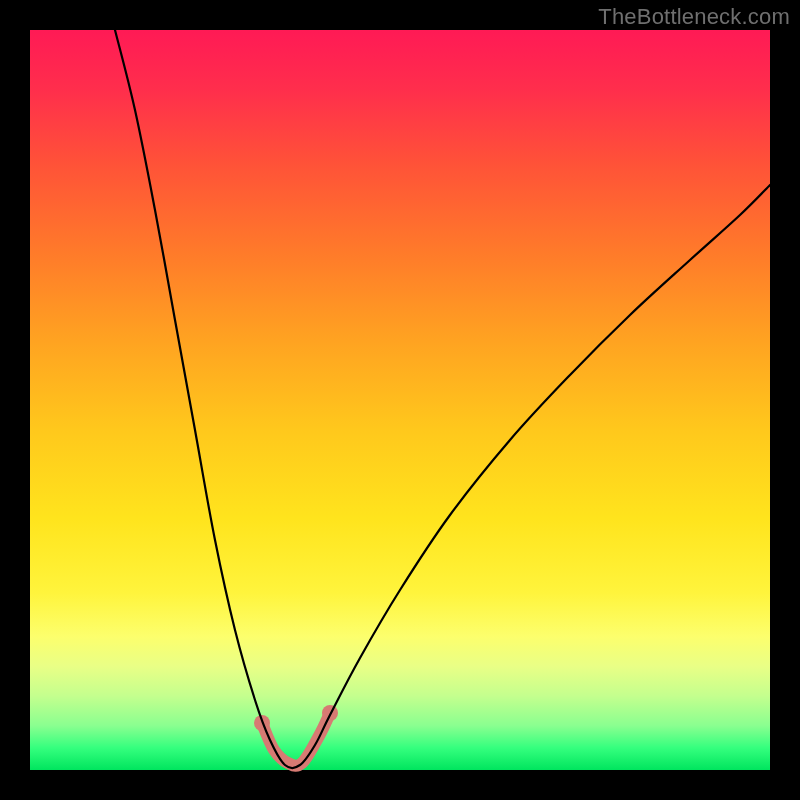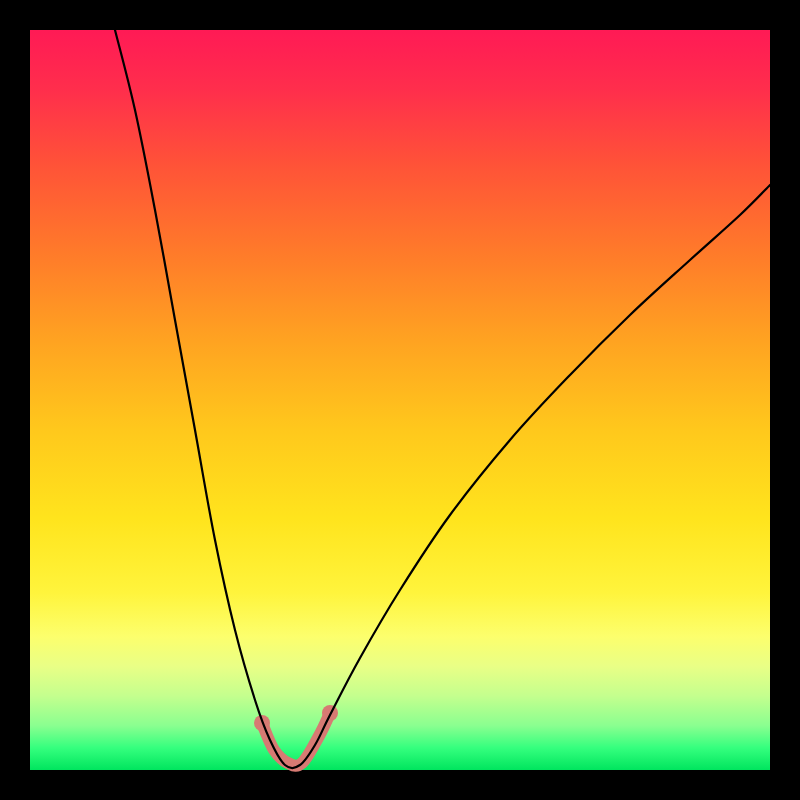--- a/index.html
+++ b/index.html
@@ -77,20 +77,21 @@
     stroke-linejoin: round;
   }
   .curve circle.hl-dot {
     fill: #d77a73;
   }
 </style>
 </head>
 <body>
 
 <div class="frame">
+  <div class="watermark">TheBottleneck.com</div>
 
   <div class="plot-area">
     <svg class="curve" viewBox="0 0 740 740">
       <path id="hl-path" class="hl" d="M 232 693 C 234.16 697.86, 239.32 712.8, 244 720 C 248.68 727.2, 252.96 730.66, 258 733 C 263.04 735.34, 266.42 737.86, 272 733 C 277.58 728.14, 283.96 715, 289 706 C 294.04 697, 298.02 687.14, 300 683"></path>
       <circle id="hl-dot-left" class="hl-dot" r="8" cx="232" cy="693"></circle>
       <circle id="hl-dot-right" class="hl-dot" r="8" cx="300" cy="683"></circle>
       <path id="main-path" class="main" d="M 85 0 C 88.6 14.399999999999999, 97.8 47.6, 105 80 C 112.2 112.4, 117.8 142.2, 125 180 C 132.2 217.8, 137.8 250.4, 145 290 C 152.2 329.6, 157.8 360.4, 165 400 C 172.2 439.6, 177.8 474, 185 510 C 192.2 546, 197.8 571.2, 205 600 C 212.2 628.8, 218.7 650.2, 225 670 C 231.3 689.8, 234.6 698.3, 240 710 C 245.4 721.7, 249.6 730.5, 255 735 C 260.4 739.5, 264.6 738.6, 270 735 C 275.4 731.4, 279.6 724, 285 715 C 290.4 706, 291.9 700.66, 300 685 C 308.1 669.34, 317.4 650.5, 330 628 C 342.6 605.5, 353.8 585.74, 370 560 C 386.2 534.26, 400.2 512, 420 485 C 439.8 458, 458.4 435.2, 480 410 C 501.6 384.8, 518.4 367.5, 540 345 C 561.6 322.5, 578.4 305.7, 600 285 C 621.6 264.3, 640.2 248, 660 230 C 679.8 212, 695.6 198.5, 710 185 C 724.4 171.5, 734.6 160.4, 740 155"></path>
     </svg>
   </div>
 </div>

